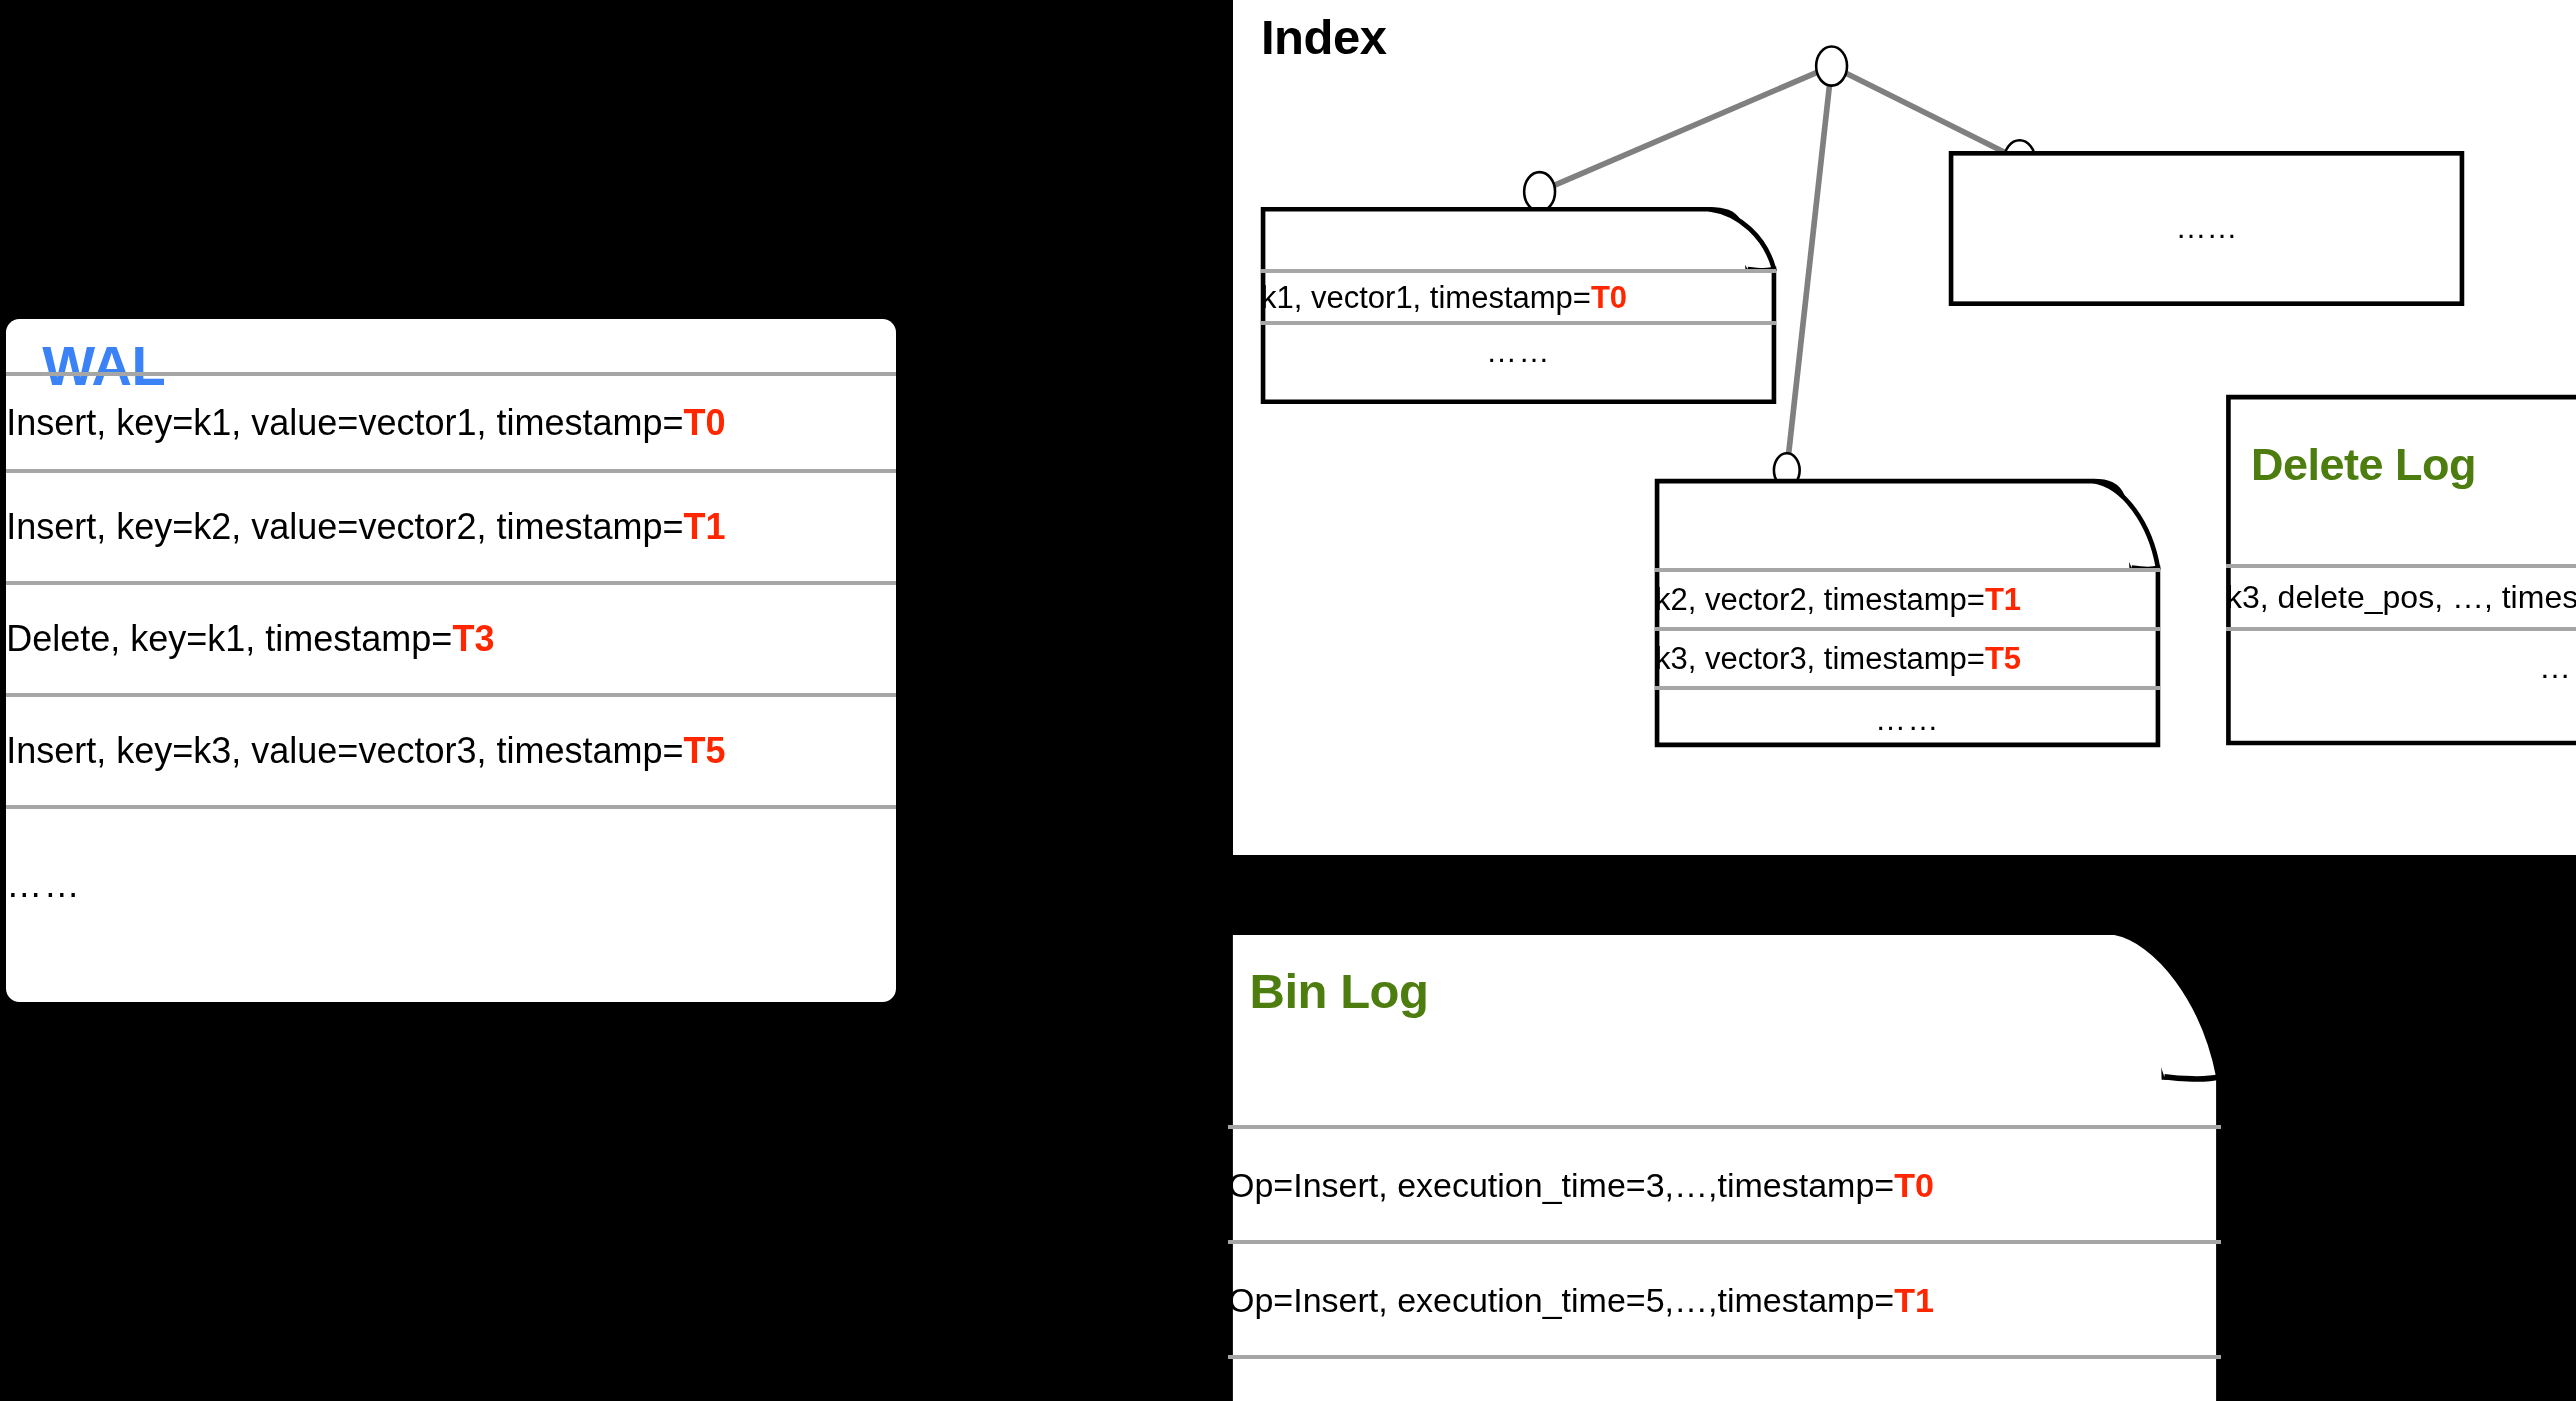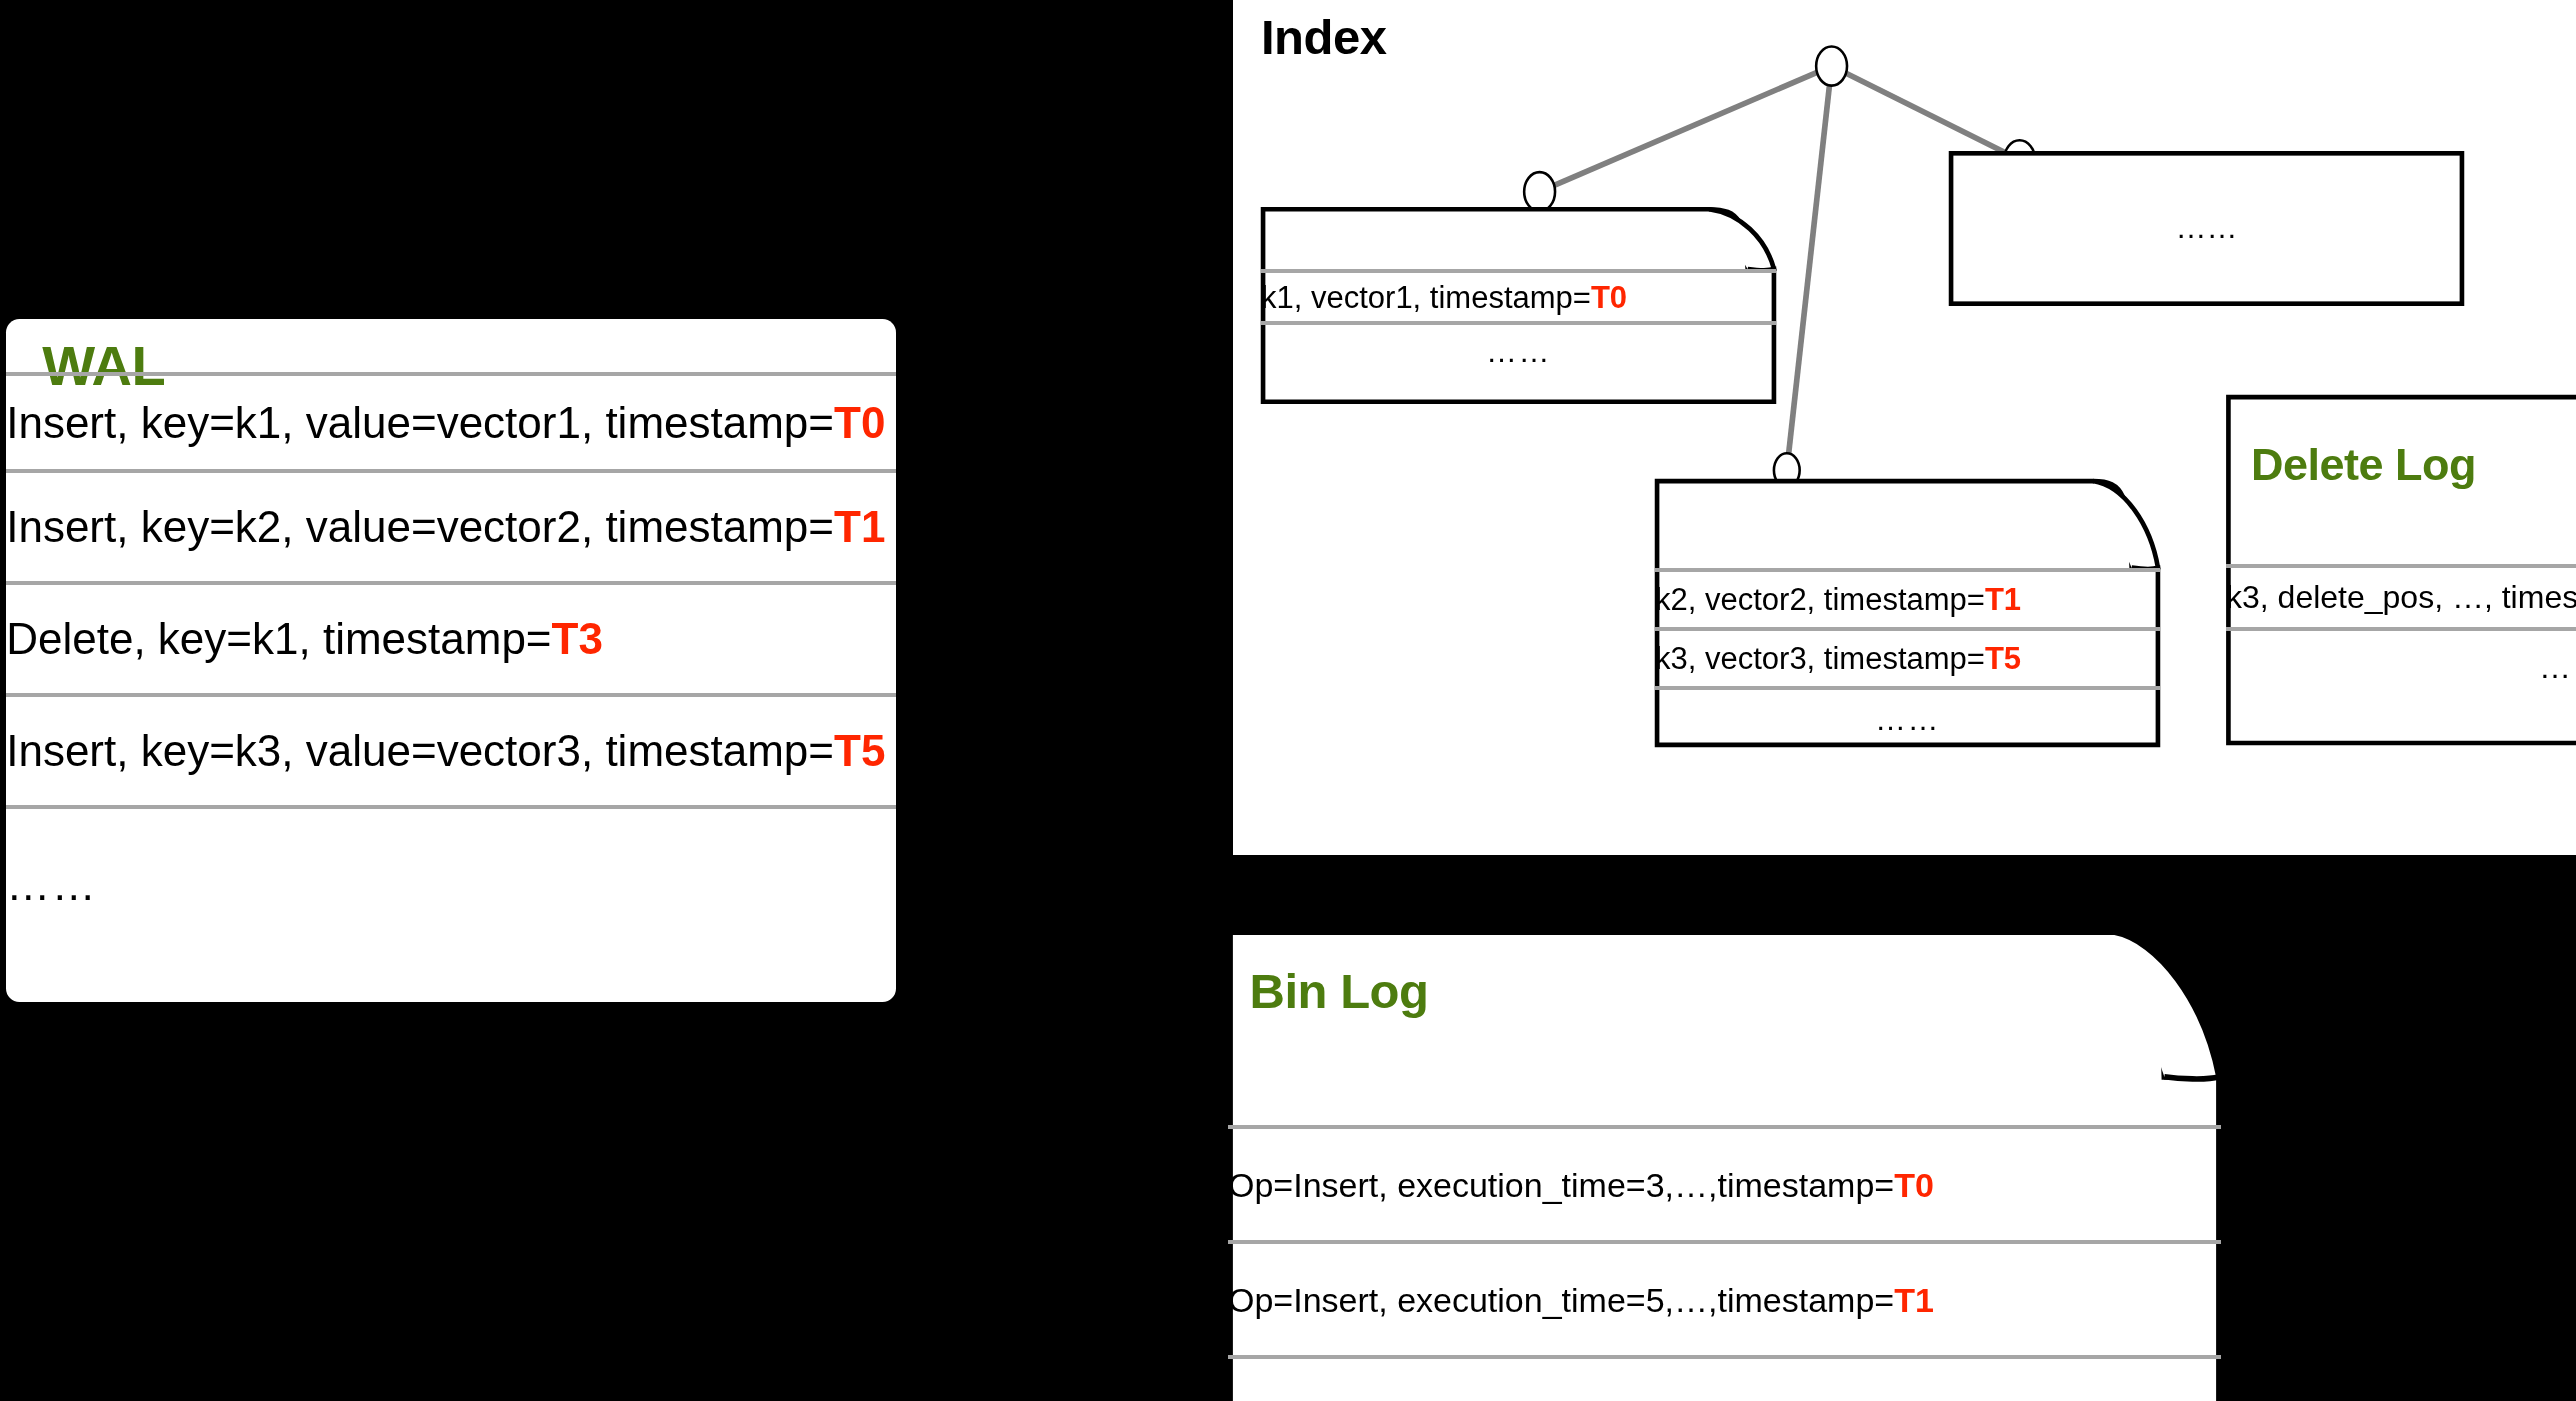--- a/index.html
+++ b/index.html
@@ -4,25 +4,25 @@
 <style>
   html,body{margin:0;padding:0;background:#000;}
   body{width:2817px;height:1402px;position:relative;overflow:hidden;
        font-family:"Liberation Sans",sans-serif;}
 
   .panel{position:absolute;background:#fff;box-sizing:border-box;}
 
   
   #wal{left:6.2px;top:319px;width:890px;height:683px;border-radius:13.4px;}
   #wal .title{position:absolute;left:36px;top:18.5px;font-size:56px;font-weight:bold;
-              letter-spacing:-0.5px;color:#4d7c0f;line-height:1;}
+              letter-spacing:-0.5px;color:#3b82f6;line-height:1;}
   .rowset{position:absolute;left:0;right:0;}
   .row{position:relative;box-sizing:border-box;border-top:4.6px solid #a6a6a6;}
   .row .txt{position:absolute;left:0;right:0;top:50%;transform:translateY(-50%);
-            font-size:44px;color:#000;white-space:nowrap;line-height:1;}
+            font-size:36px;color:#000;white-space:nowrap;line-height:1;}
   .ts{color:#ff2600;font-weight:bold;margin-top:28px;}
   .dots{letter-spacing:1.5px;}
 
   #wal .rowset{top:53px;}
   #wal .row{height:112px;padding-left:27px;}
   #wal .row.r0{height:97px;}
   #wal .row.last{height:155px;}
 
   
   #index{left:1233px;top:-5.2px;width:1552px;height:860px;}

